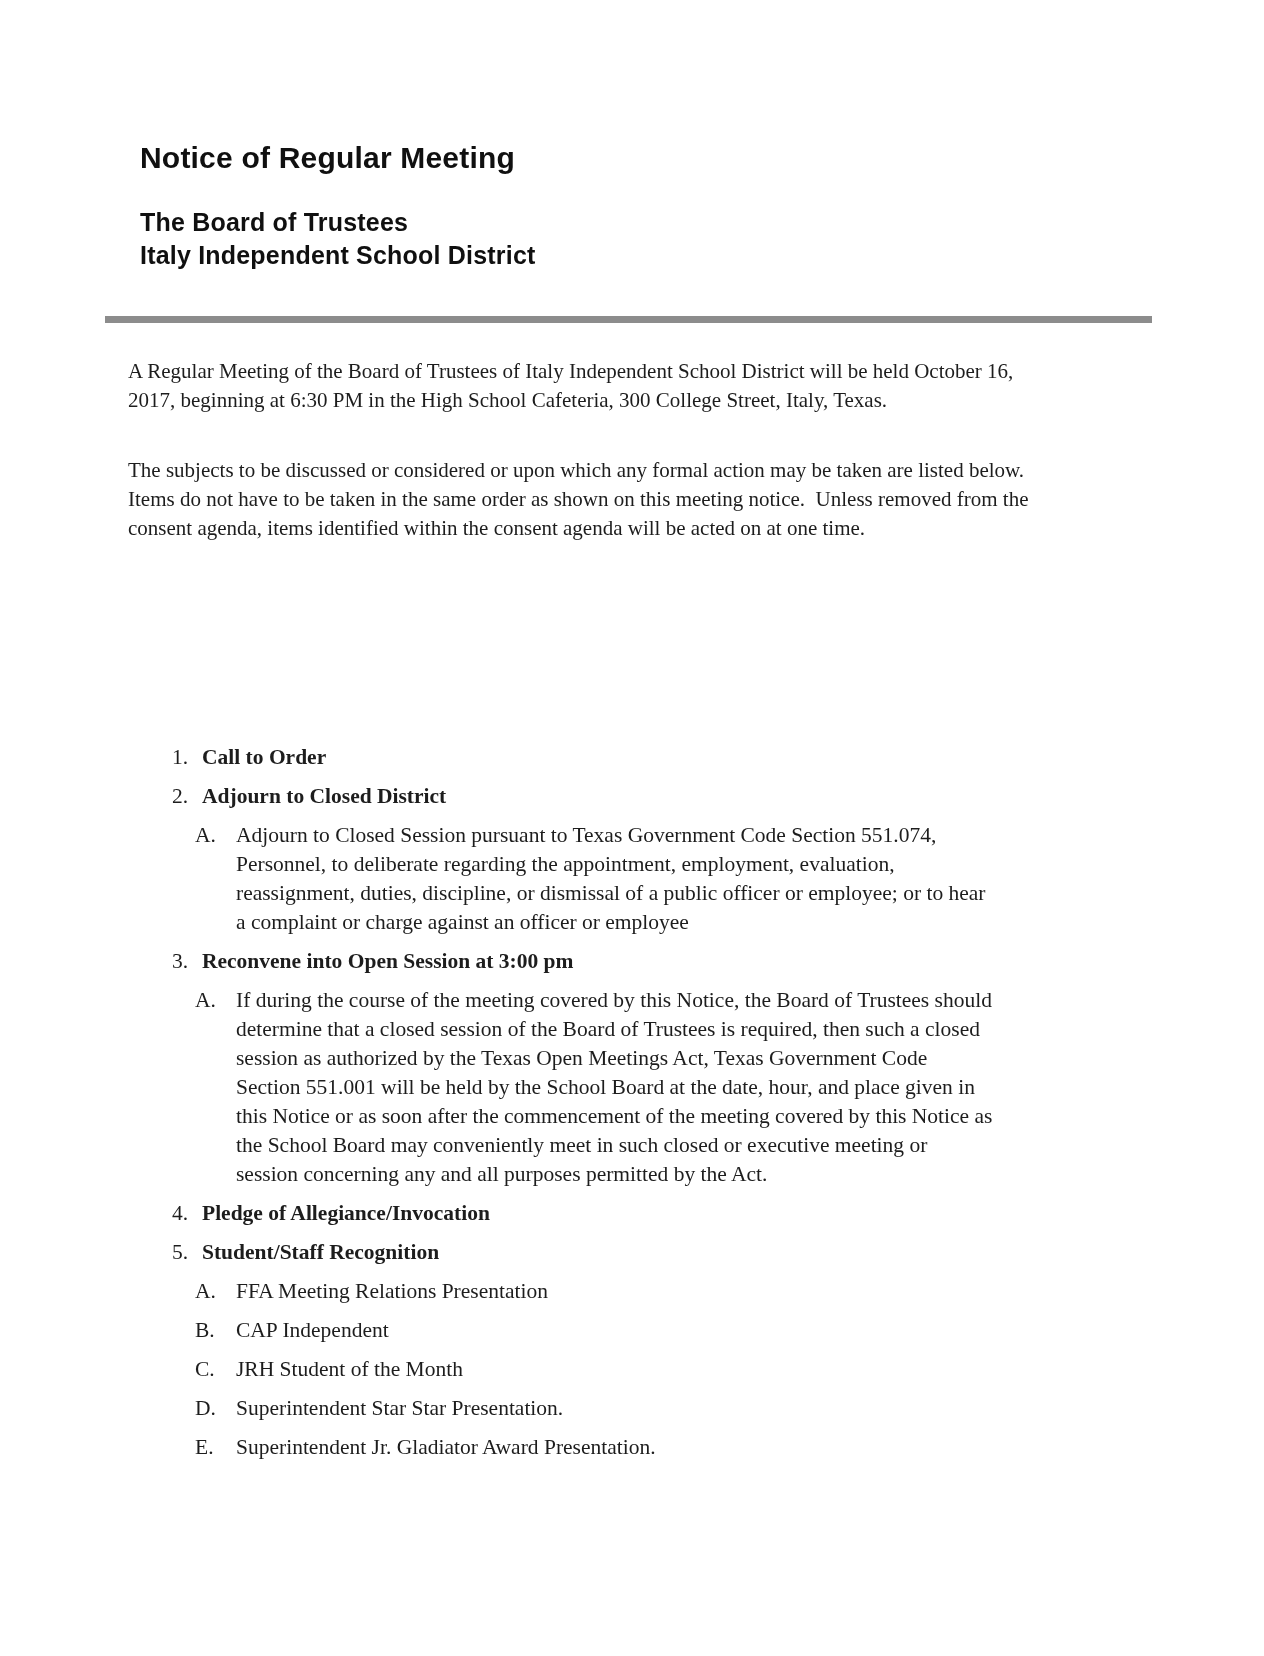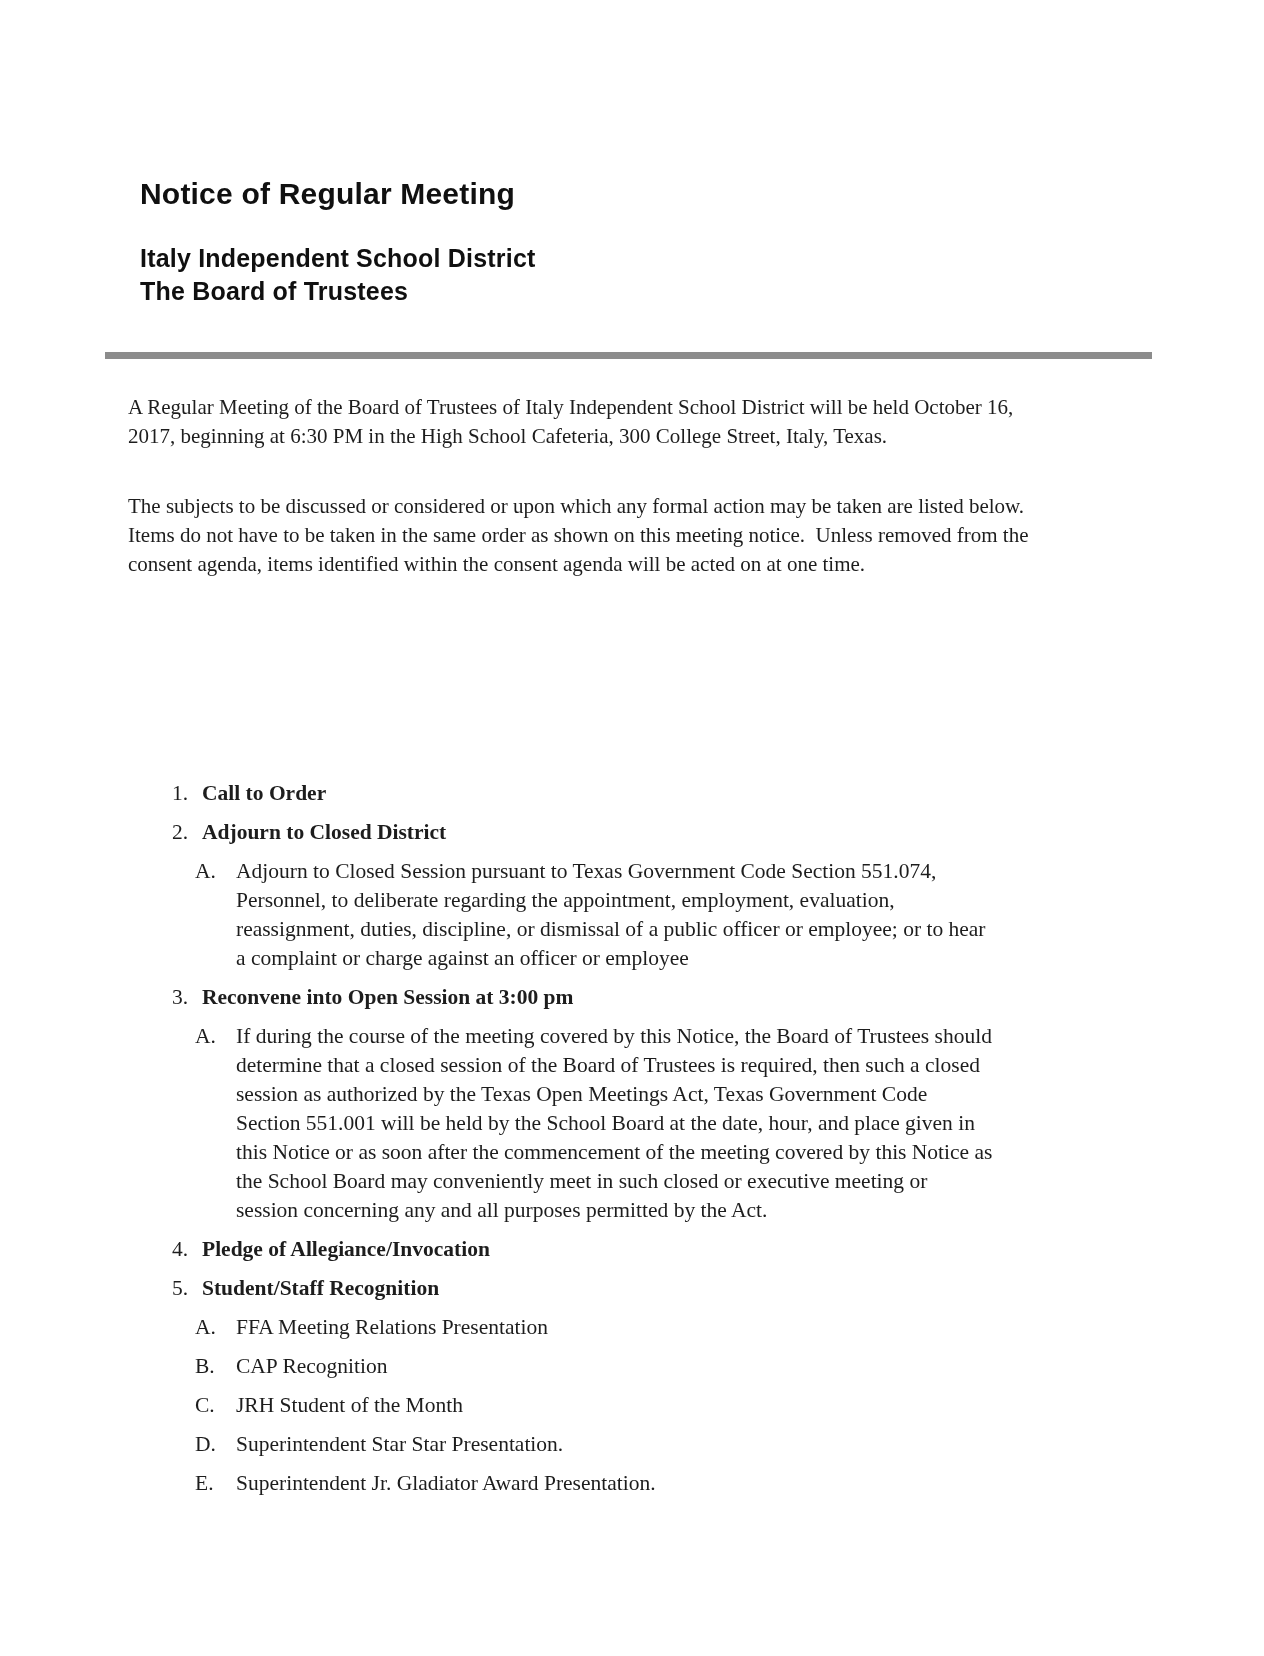--- a/index.html
+++ b/index.html
@@ -7,21 +7,20 @@
     width: 1264px; height: 1656px;
     background: #ffffff;
     font-family: "Liberation Serif", serif;
     position: relative;
     overflow: hidden;
   }
   .page {
     position: absolute; inset: 0;
     background: var(--bg, #ffffff);
     color: var(--text, #1d1d1d);
-    margin-top: 36px;
   }
   .title {
     position: absolute; left: 140px; top: 139px; margin: 0;
     font-family: "Liberation Sans", sans-serif;
     font-weight: bold; font-size: 30px; line-height: 37px;
     color: var(--heading, #101010);
     letter-spacing: 0.2px;
   }
   .subtitle {
     position: absolute; left: 140px; top: 206px;
@@ -53,22 +52,22 @@
   .agenda-subitem .letter { flex: 0 0 41px; }
   .agenda-subitem .stxt { width: 757px; }
 </style>
 </head>
 <body>
 
 <div class="page">
   <h1 class="title">Notice of Regular Meeting</h1>
 
   <div class="subtitle">
+    <div>The Board of Trustees</div>
     <div>Italy Independent School District</div>
-    <div>The Board of Trustees</div>
   </div>
 
   <div class="rule"></div>
 
   <p class="para p1">A Regular Meeting of the Board of Trustees of Italy Independent School District will be held October 16, 2017, beginning at 6:30 PM in the High School Cafeteria, 300 College Street, Italy, Texas.</p>
 
   <p class="para p2">The subjects to be discussed or considered or upon which any formal action may be taken are listed below.  Items do not have to be taken in the same order as shown on this meeting notice.  Unless removed from the consent agenda, items identified within the consent agenda will be acted on at one time.</p>
 
   <div class="agenda" id="agenda">
   <div class="agenda-item">
@@ -106,21 +105,21 @@
     <span class="txt">Student/Staff Recognition</span>
   </div>
 
   <div class="agenda-subitem">
     <span class="letter">A.</span>
     <span class="stxt">FFA Meeting Relations Presentation</span>
   </div>
 
   <div class="agenda-subitem">
     <span class="letter">B.</span>
-    <span class="stxt">CAP Recognition</span>
+    <span class="stxt">CAP Independent</span>
   </div>
 
   <div class="agenda-subitem">
     <span class="letter">C.</span>
     <span class="stxt">JRH Student of the Month</span>
   </div>
 
   <div class="agenda-subitem">
     <span class="letter">D.</span>
     <span class="stxt">Superintendent Star Star Presentation.</span>

